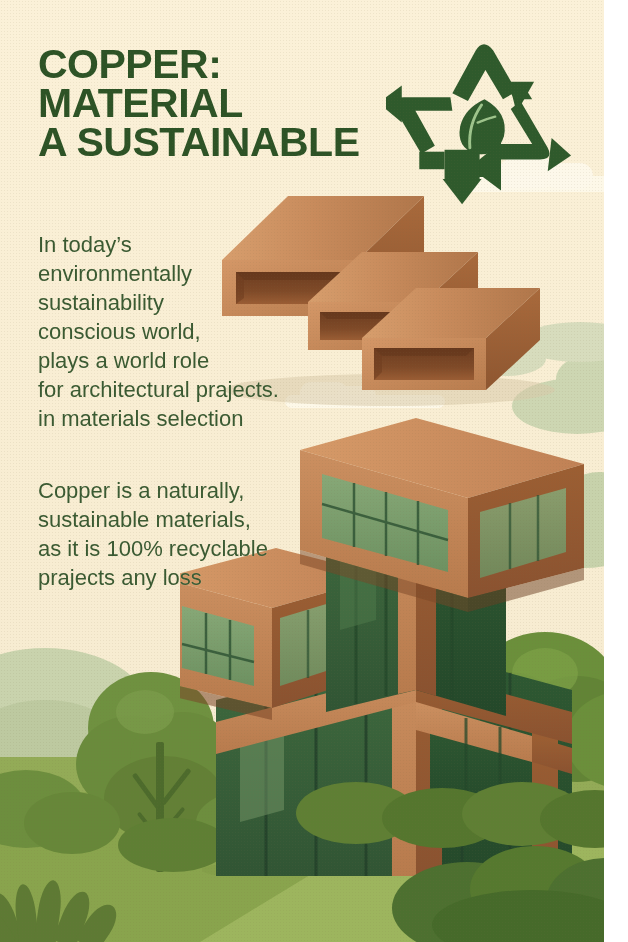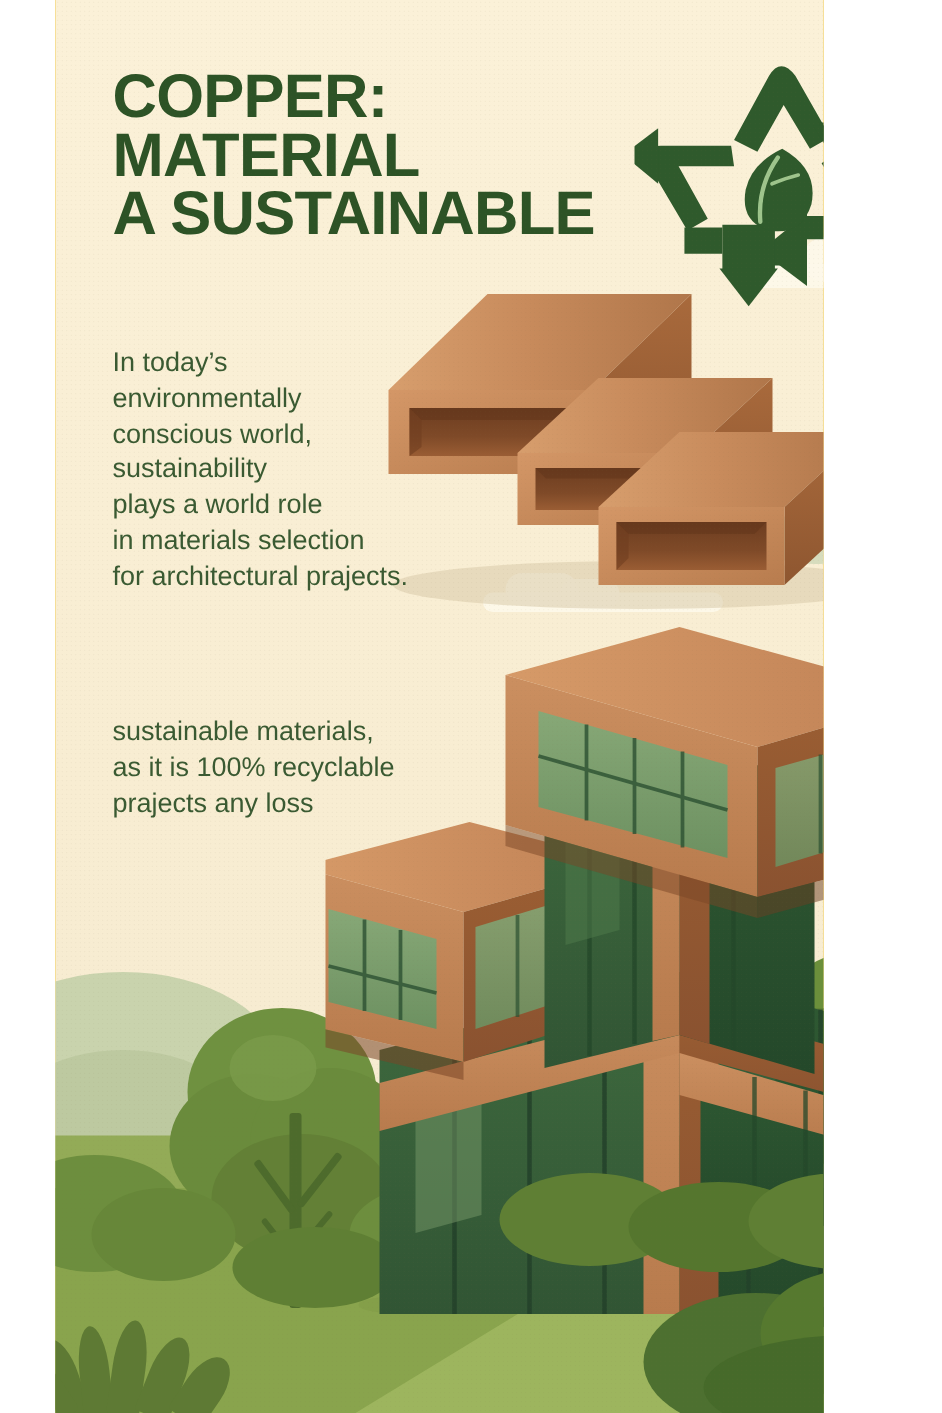--- a/index.html
+++ b/index.html
@@ -1,23 +1,22 @@
 <!DOCTYPE html>
 <html><head>
 <meta charset="utf-8">
 <style>
   html,body{margin:0;padding:0;background:#ffffff;}
   body{font-family:"Liberation Sans",sans-serif;}
 
   #poster{
     position:relative;
-    width:512px;height:942px;
+    width:604px;height:942px;
     overflow:hidden;
     background:#eab308;
-    margin-left:37px;
   }
 
   
   .sky{position:absolute;inset:0;background:linear-gradient(180deg,#fbf1d8 0%,#f8edd2 55%,#f5ead0 100%);}
 
   .cloud{position:absolute;background:#fdf8ea;border-radius:999px;opacity:.95;}
   .cloudband{position:absolute;background:#fdf8ea;border-radius:40px;opacity:.9;}
 
   .bgfoliage{position:absolute;border-radius:50%;}
   .lawn{position:absolute;left:-20px;right:-20px;bottom:0;height:185px;background:#8ba64e;}
@@ -42,21 +41,21 @@
     font-family:"Liberation Sans",sans-serif;
     font-stretch:condensed;
     z-index:30;
   }
   .headline div{white-space:nowrap;}
 
   
   .copy{
     position:absolute;left:38px;
     color:#3a5a32;
-    font-size:18px;line-height:1.32;
+    font-size:22px;line-height:1.32;
     font-family:"Liberation Sans",sans-serif;
     z-index:30;
     text-shadow:0 0 1px rgba(250,240,214,.55);
   }
   #para1{top:230px;width:300px;}
   #para2{top:476px;width:300px;}
   .copy p{margin:0;}
 
   
   #recycle{position:absolute;left:386px;top:33px;width:195px;height:180px;z-index:25;}
@@ -378,27 +377,28 @@
   <div class="grassclump" style="left:-6px;top:892px;width:22px;height:56px;transform:rotate(-18deg);z-index:42;"></div>
   <div class="grassclump" style="left:16px;top:884px;width:20px;height:62px;transform:rotate(-6deg);z-index:42;"></div>
   <div class="grassclump" style="left:38px;top:880px;width:22px;height:64px;transform:rotate(8deg);z-index:42;"></div>
   <div class="grassclump" style="left:62px;top:890px;width:24px;height:56px;transform:rotate(22deg);z-index:42;"></div>
   <div class="grassclump" style="left:86px;top:902px;width:26px;height:48px;transform:rotate(34deg);z-index:42;"></div>
   <div class="grassclump" style="left:-20px;top:906px;width:26px;height:44px;transform:rotate(-34deg);z-index:42;"></div>
 
   <div class="copy" id="para1">
     <p>In today’s</p>
     <p>environmentally</p>
+    <p>sustainability</p>
     <p>conscious world,</p>
-    <p>sustainability</p>
     <p>plays a world role</p>
+    <p>for architectural prajects.</p>
     <p>in materials selection</p>
-    <p>for architectural prajects.</p>
   </div>
 
   <div class="copy" id="para2">
+    <p>Copper is a naturally,</p>
     <p>sustainable materials,</p>
     <p>as it is 100% recyclable</p>
     <p>prajects any loss</p>
   </div>
 
   <div class="noise"></div>
 </div>
 
 </body></html>

